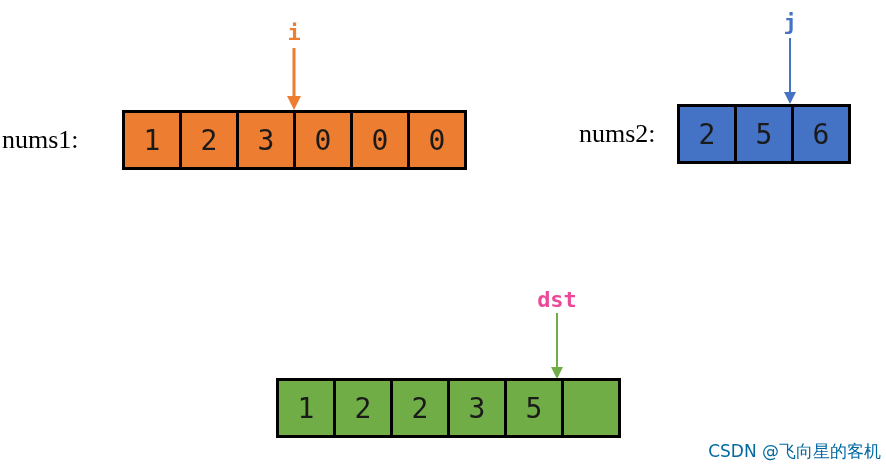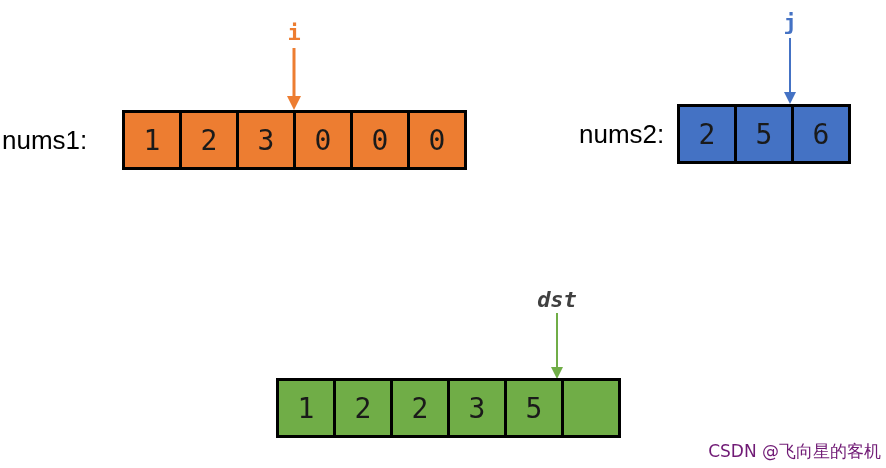--- a/index.html
+++ b/index.html
@@ -13,34 +13,34 @@
     border:3px solid #000000; margin-left:-3px;
     display:flex; align-items:center; justify-content:center;
     font-size:28px; color:#1a1a1a; font-family:"DejaVu Sans Mono", monospace;
   }
   .cell:first-child { margin-left:0; }
   .fill-orange .cell { background:#ED7D31; }
   .fill-blue   .cell { background:#4472C4; }
   .fill-green  .cell { background:#70AD47; }
   .arr-label {
     position:absolute; font-size:26px; color:#000000; white-space:nowrap;
-    font-family:Liberation Sans, sans-serif;
+    font-family:Liberation Serif, serif;
   }
   .ptr-label {
     position:absolute; font-size:22px; font-weight:bold; text-align:center;
     font-family:"DejaVu Sans Mono", monospace;
   }
   .ptr-i   { color:#ED7D31; }
   .ptr-j   { color:#4472C4; }
-  .ptr-dst { color:#404040;font-style:italic; }
+  .ptr-dst { color:#ec4899; }
   .arrow { position:absolute; }
   .watermark {
     position:absolute; right:5px; bottom:5px;
     font-family:"DejaVu Sans", "Liberation Sans", sans-serif;
-    font-size:17px; color:#701a75; text-shadow:1px 1px 0 #ffffff;
+    font-size:17px; color:#0369a1; text-shadow:1px 1px 0 #ffffff;
   }
 </style>
 </head>
 <body>
 
 <div class="canvas">
 
   <div class="ptr-label ptr-i" style="left:272px; top:20px; width:44px;">i</div>
 
   <svg class="arrow" style="left:282px; top:46px;" width="24" height="66" viewBox="0 0 24 66">

